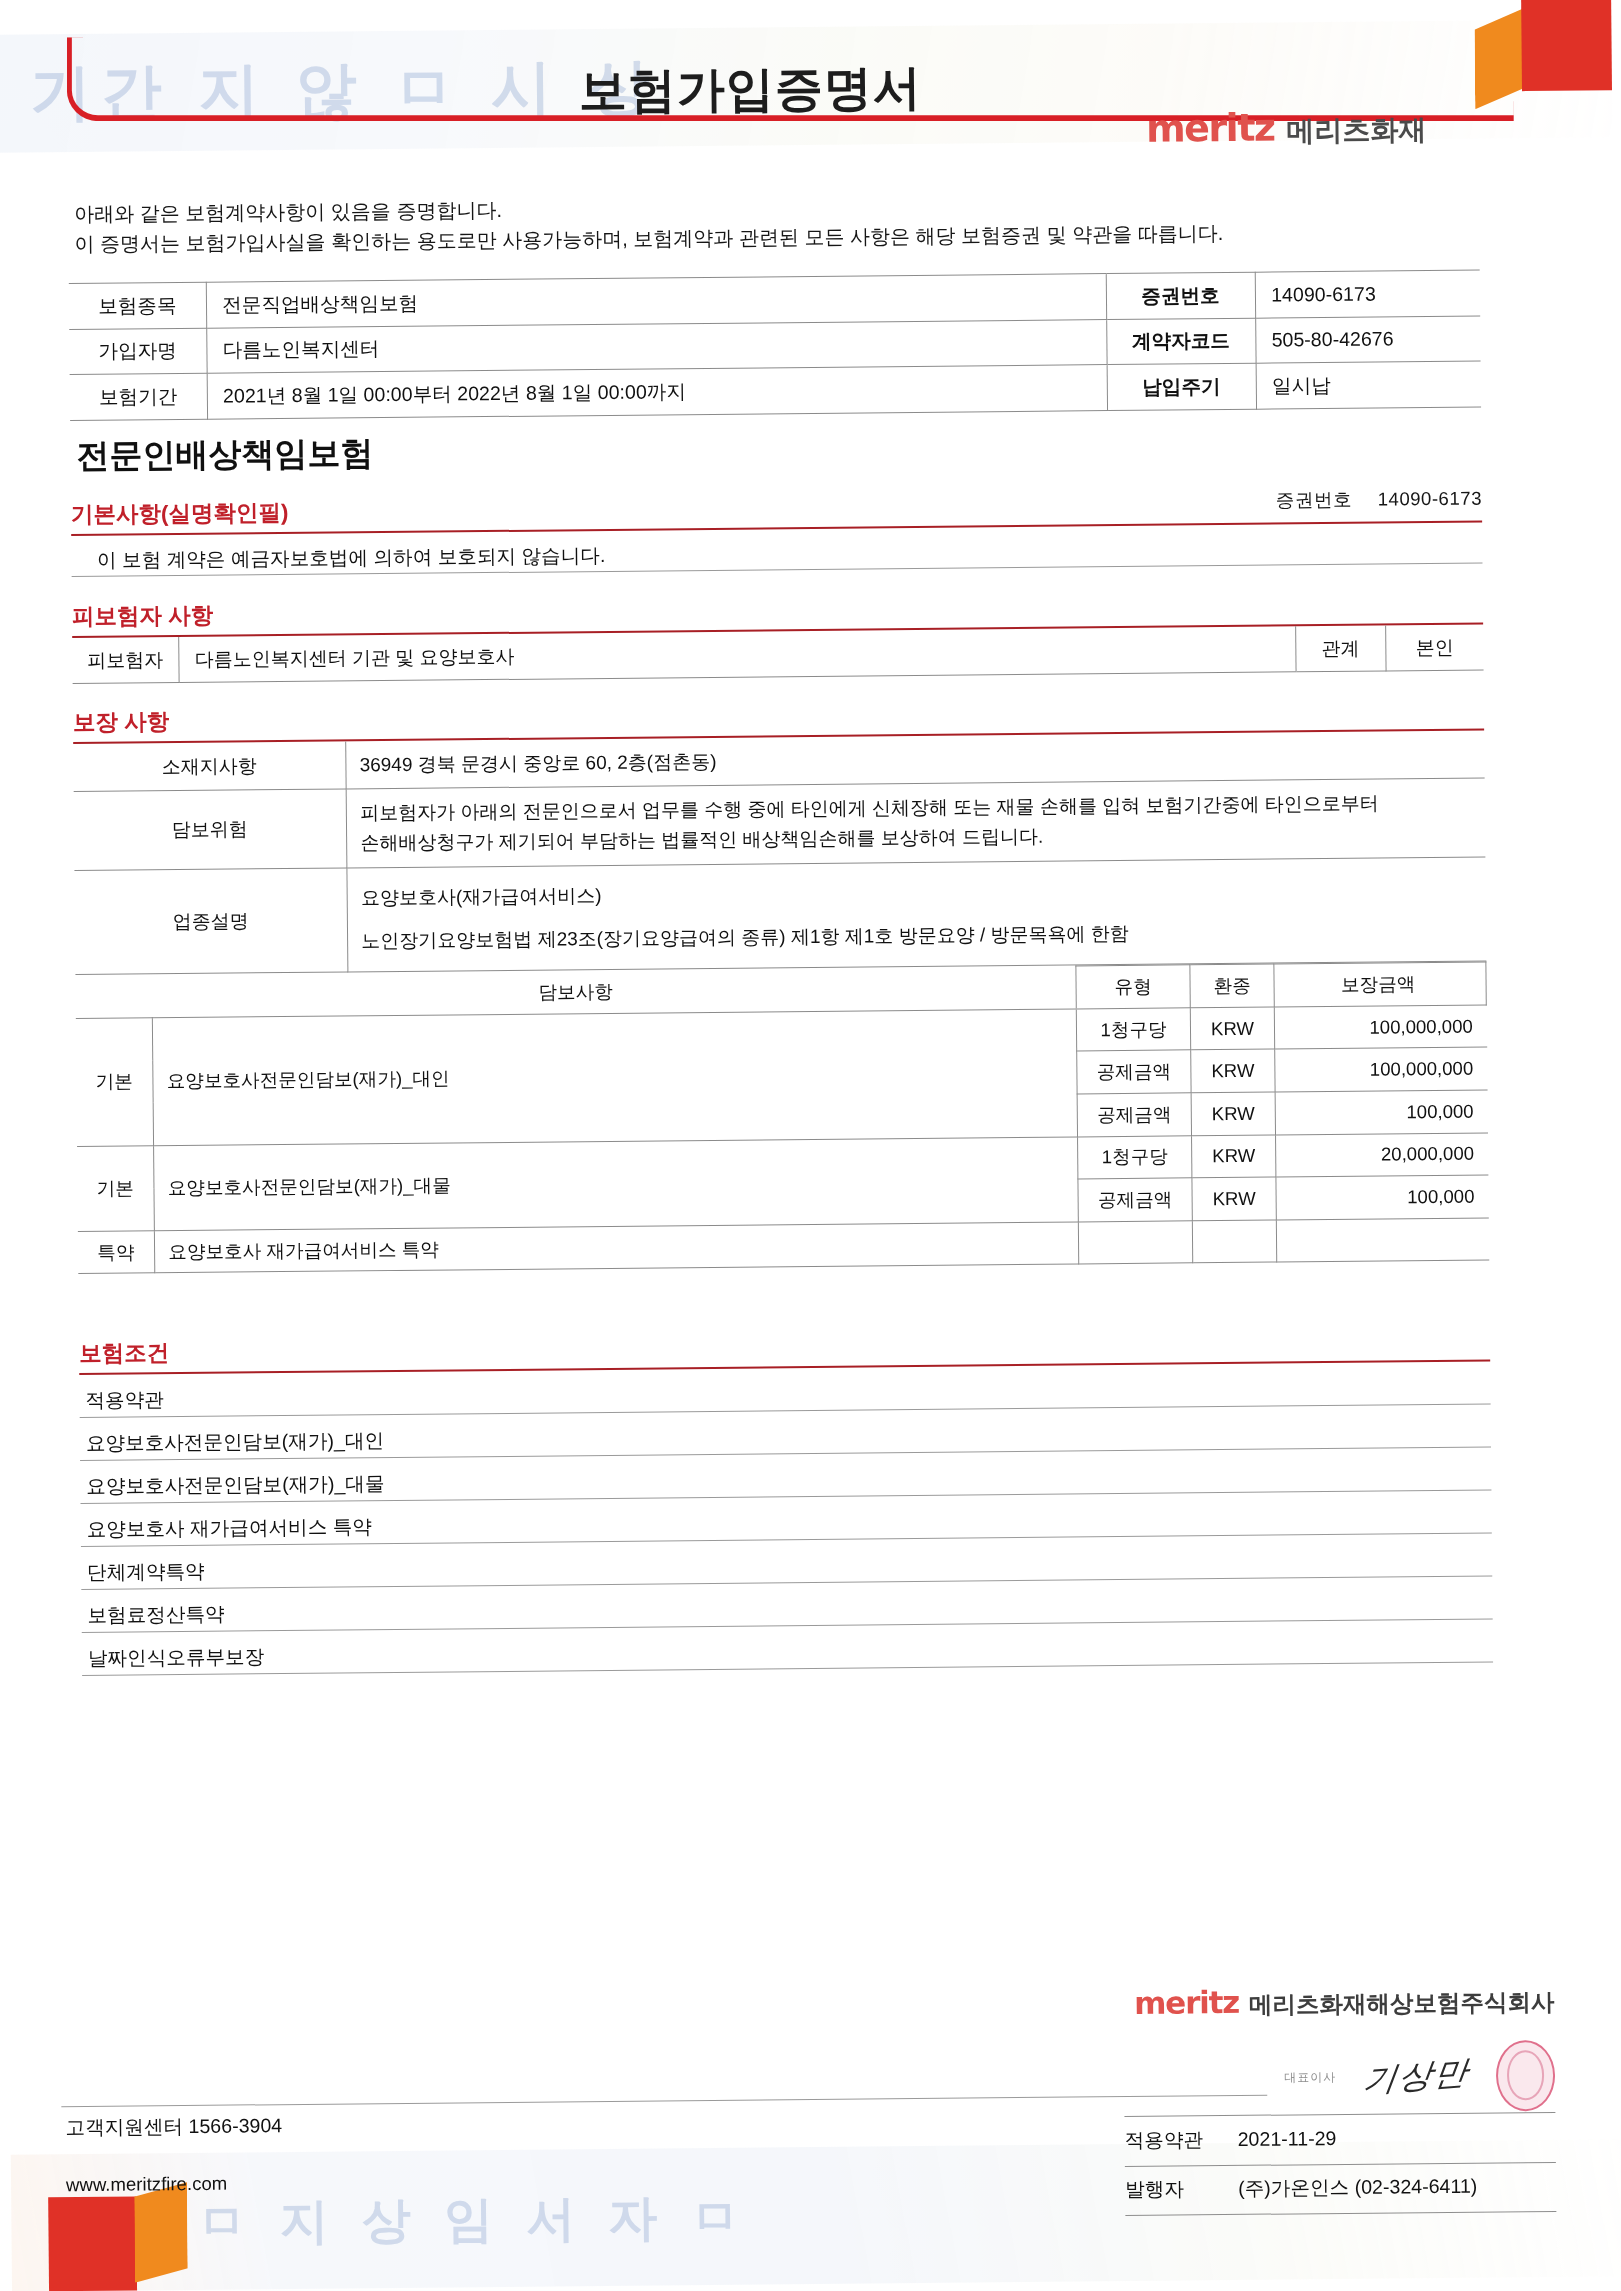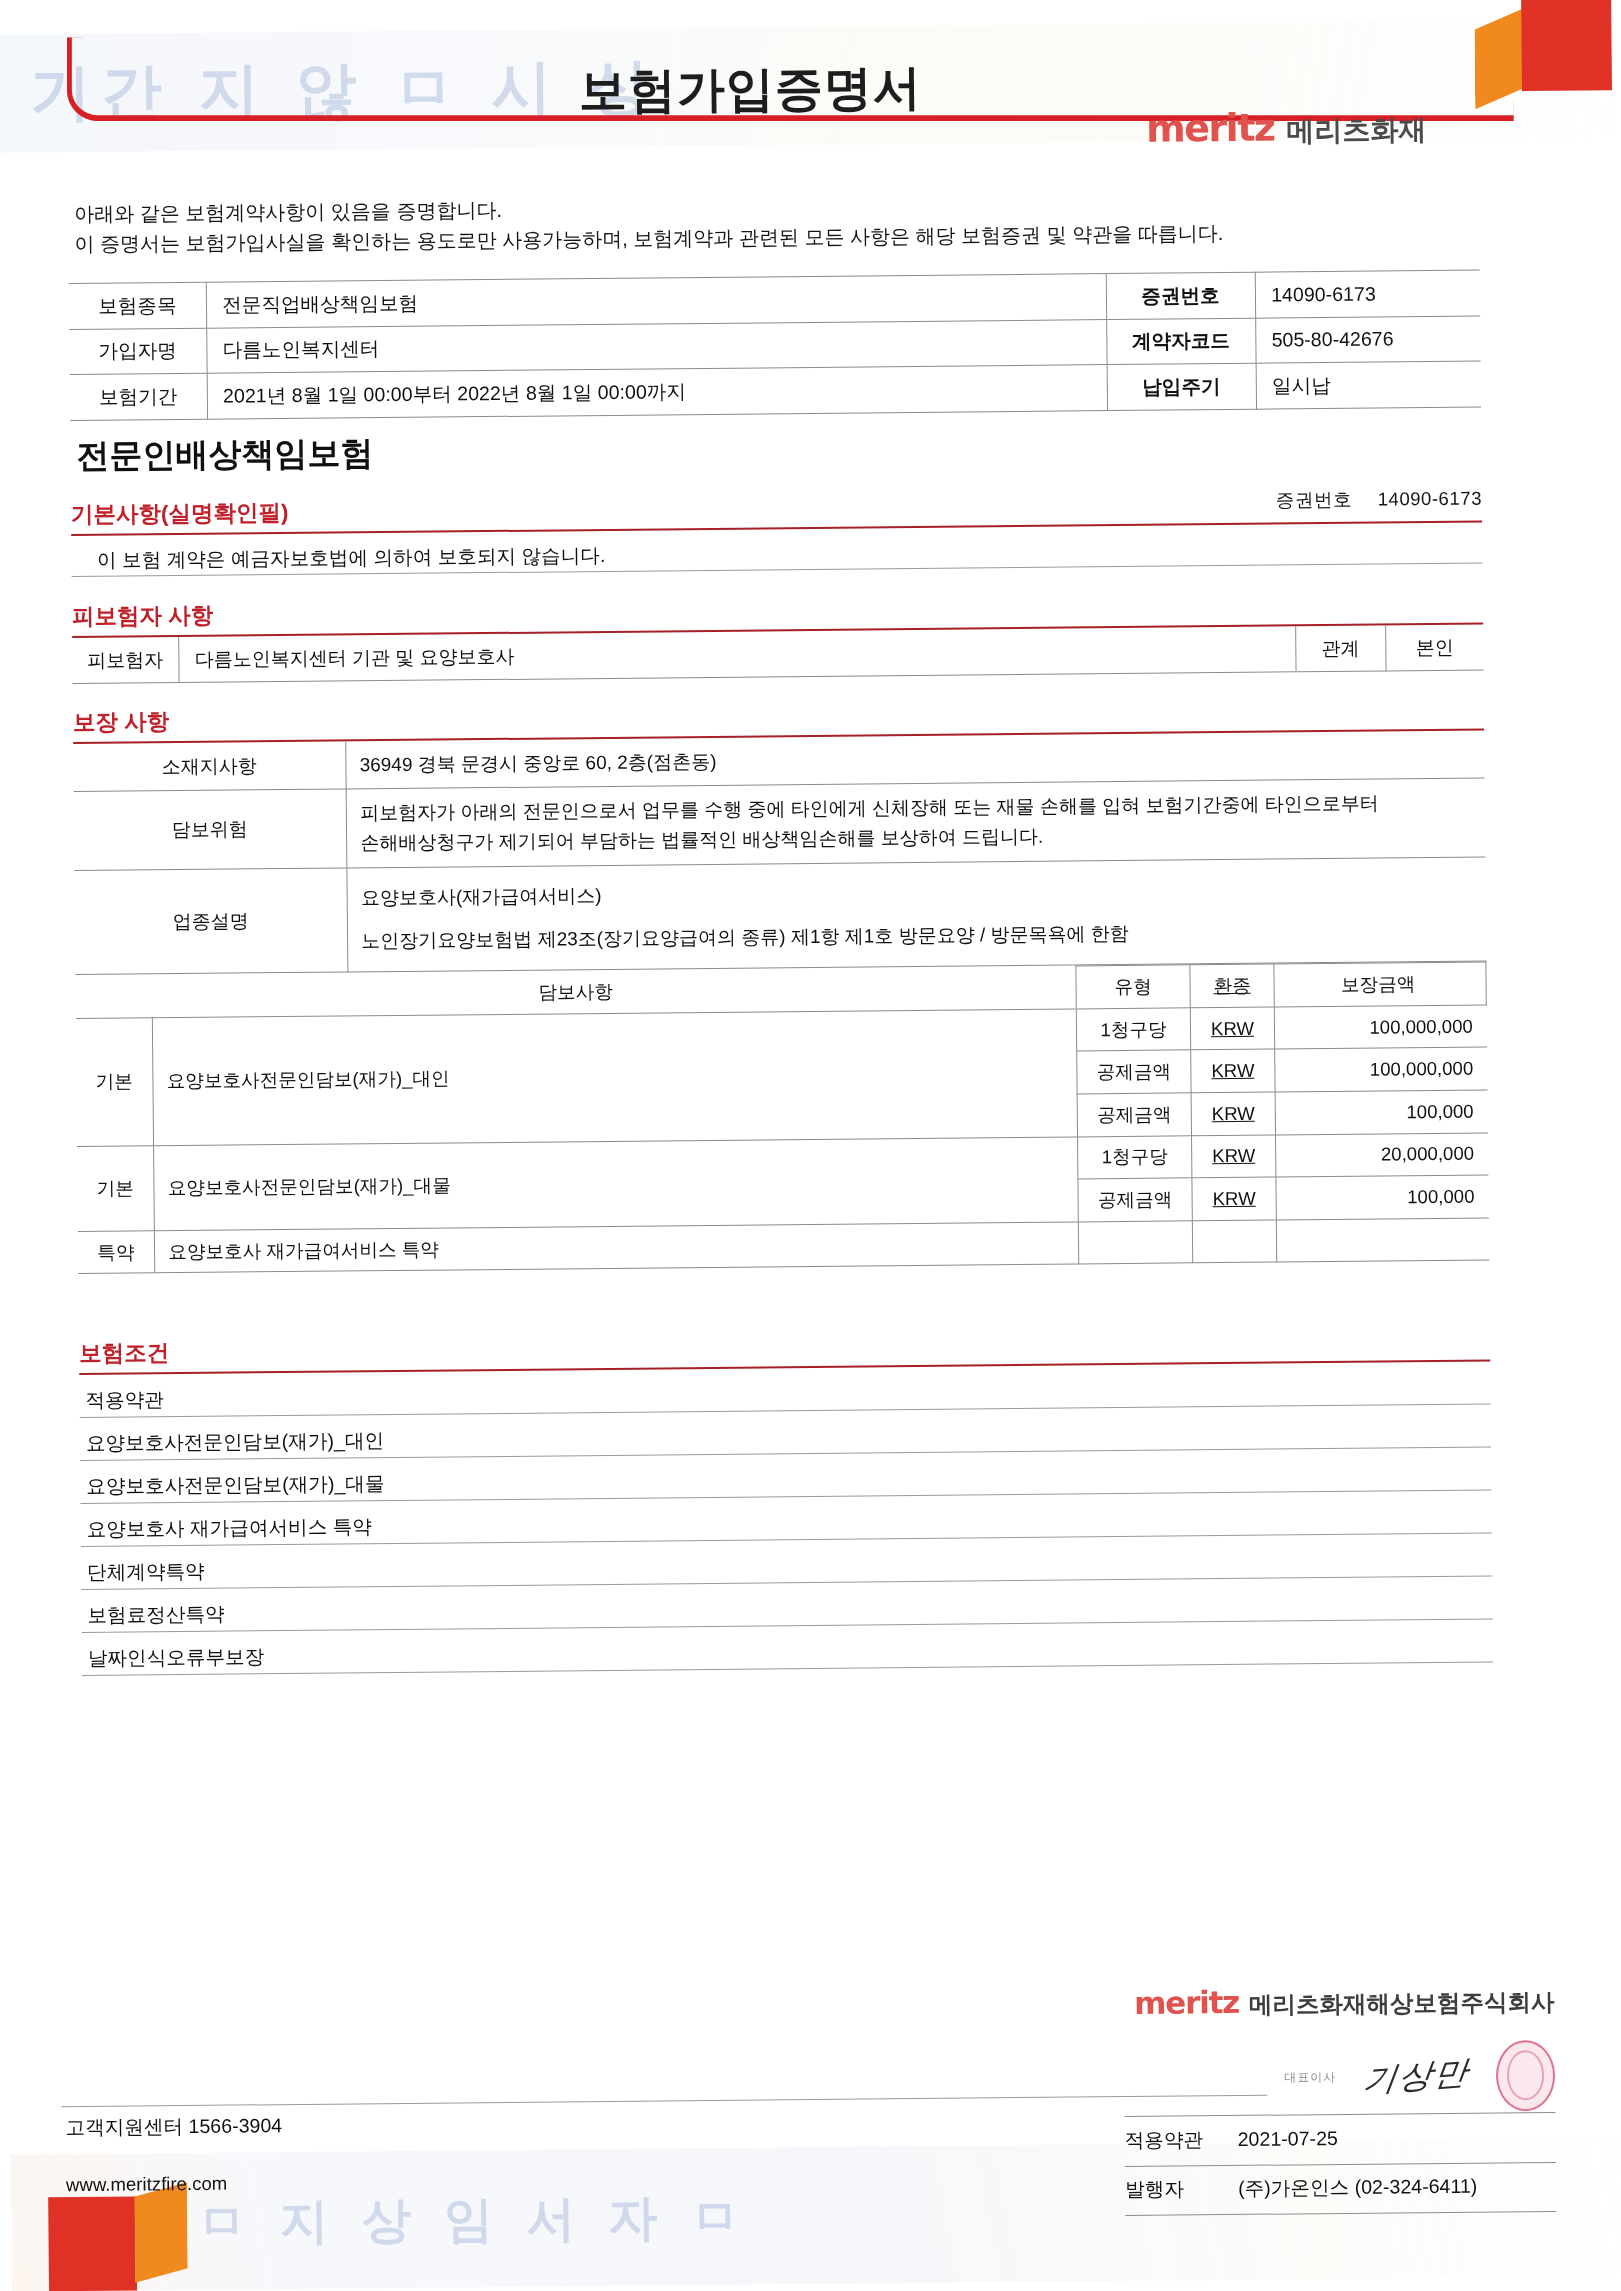--- a/index.html
+++ b/index.html
@@ -249,21 +249,21 @@
     vertical-align: middle;
     font-weight: 400;
   }
   .tbl-amt th { text-align: center; }
   .tbl-amt .hdr-none {
     border-left: none; border-top: none; border-right: none;
   }
   .tbl-amt .c-kind { width: 76px; text-align: center; }
   .tbl-amt .c-name { padding-left: 13.7px; }
   .tbl-amt .c-type { width: 114px; text-align: center; }
-  .tbl-amt .c-cur  { width: 84px;  text-align: center; text-decoration: underline; }
+  .tbl-amt .c-cur  { width: 84px;  text-align: center; }
   .tbl-amt .c-amt  { width: 212px; text-align: right; padding-right: 13.7px; }
   .tbl-amt td.nb-l { border-left: none; }
   .tbl-amt td.nb-r { border-right: none; }
 
   
   .cond-row {
     border-bottom: 1px solid #9a9a9a;
     padding: 11.8px 0 10.8px 5.9px;
     font-size: 19.6px;
     height: 43px;
@@ -520,21 +520,21 @@
     <div>
       <span>고객지원센터</span>
       <span>1566-3904</span>
     </div>
     <div class="site">www.meritzfire.com</div>
   </div>
 
   <div class="foot-right">
     <div class="fr-row">
       <span class="fr-lbl">적용약관</span>
-      <span>2021-07-25</span>
+      <span>2021-11-29</span>
     </div>
     <div class="fr-row">
       <span class="fr-lbl">발행자</span>
       <span>(주)가온인스 (02-324-6411)</span>
     </div>
   </div>
 
 </div>
 
 

